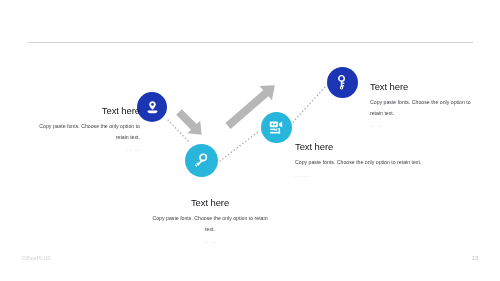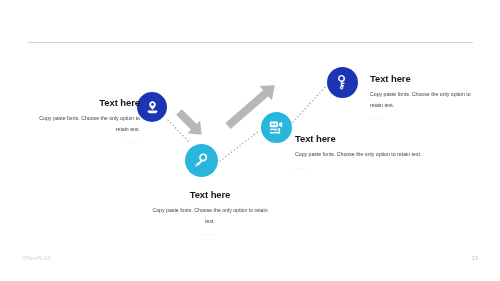--- a/index.html
+++ b/index.html
@@ -59,24 +59,24 @@
     position: absolute;
     left: 0; top: 0;
     width: 500px; height: 281px;
     pointer-events: none;
   }
 
   
   .block { position: absolute; }
   .block .heading {
     font-size: 9.5px;
-    font-weight: bold;
+    font-weight: normal;
     color: #16171b;
     letter-spacing: -0.1px;
-    margin: 8px 0 5px 0;
+    margin: 16px 0 5px 0;
     line-height: 1.1;
   }
   .block .body {
     font-size: 5.2px;
     color: #3d3f45;
     line-height: 1.95;
     margin: 0;
   }
   .block .dots {
     font-size: 5.2px;

